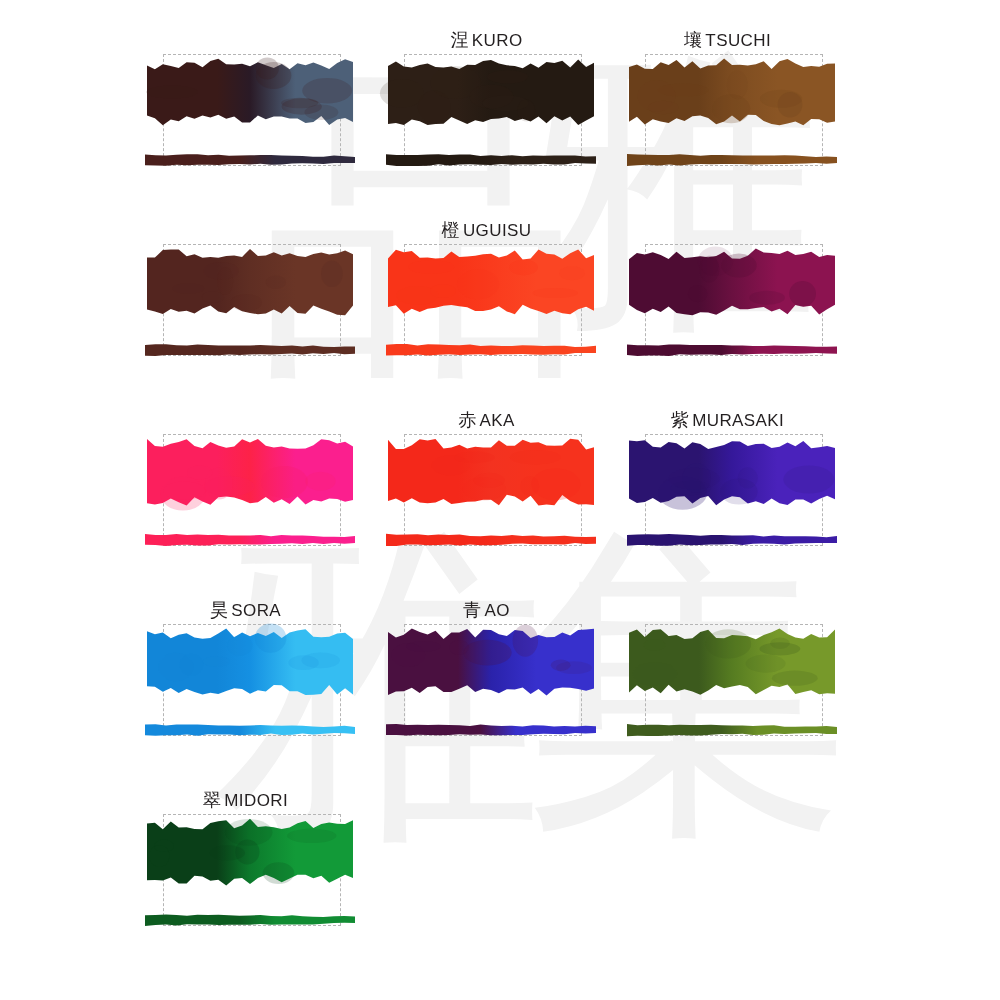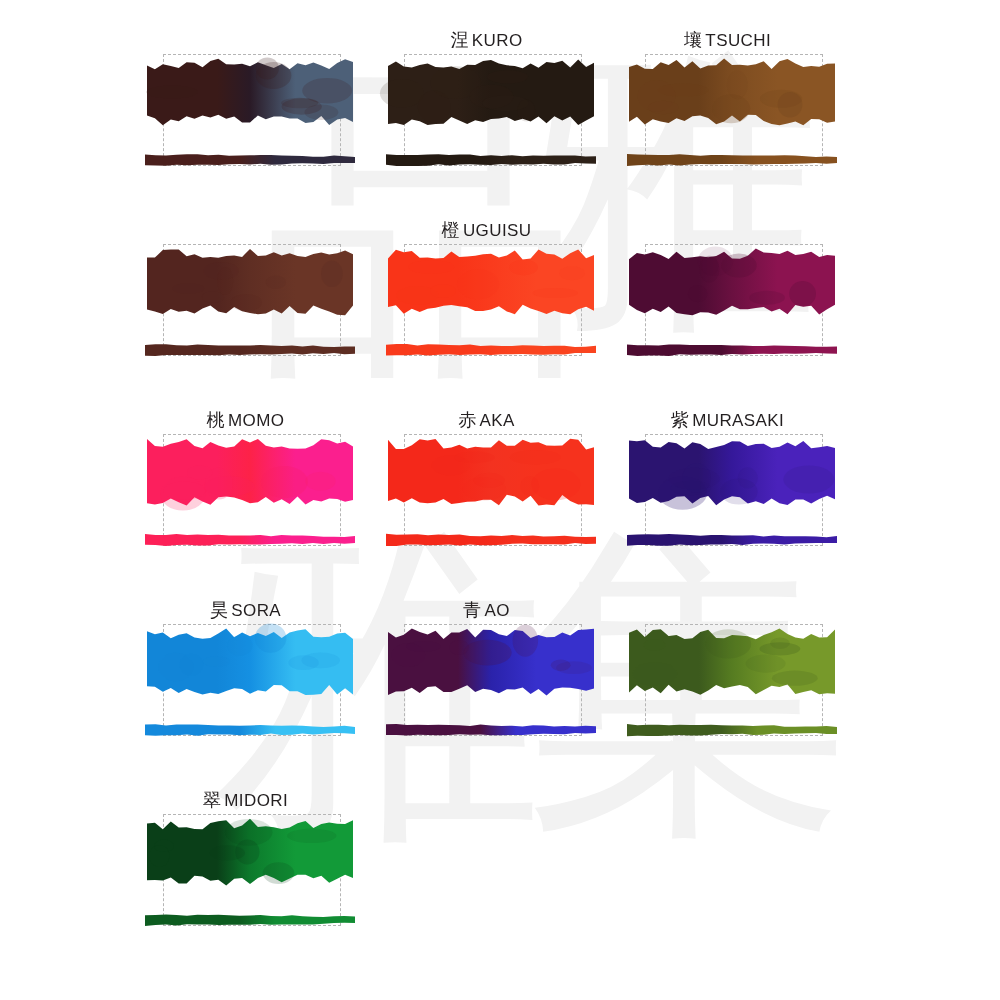--- a/index.html
+++ b/index.html
@@ -291,21 +291,20 @@
             <ellipse cx="131.9" cy="27.5" rx="17.8" ry="12.0" fill="#4e0c33" opacity="0.24"></ellipse>
             <ellipse cx="195.6" cy="55.7" rx="13.4" ry="12.7" fill="#4e0c33" opacity="0.25"></ellipse>
             <ellipse cx="102.4" cy="31.1" rx="10.0" ry="13.3" fill="#4e0c33" opacity="0.26"></ellipse>
             <path d="M20.0,106.4 L30.5,107.3 L41.0,107.2 L51.5,107.5 L62.0,106.6 L72.5,106.5 L83.0,107.1 L93.5,107.0 L104.0,107.0 L114.5,107.1 L125.0,107.4 L135.5,107.6 L146.0,108.1 L156.5,108.0 L167.0,107.5 L177.5,107.8 L188.0,107.9 L198.5,108.3 L209.0,108.8 L219.5,108.8 L230.0,108.6 L230.0,115.8 L219.5,115.4 L209.0,115.0 L198.5,115.4 L188.0,115.7 L177.5,115.6 L167.0,115.9 L156.5,115.8 L146.0,116.1 L135.5,116.5 L125.0,116.0 L114.5,117.1 L104.0,116.5 L93.5,116.5 L83.0,116.8 L72.5,116.2 L62.0,117.9 L51.5,117.6 L41.0,117.6 L30.5,118.0 L20.0,117.1 Z" fill="url(#sg5)"></path>
           </svg>
         </div>
       </div>
     </div>
     <div class="row row2">
       <div class="cell c0">
-        <div class="swatch-label"><span class="kanji">桃</span><span>MOMO</span></div>
         <div class="regbox"></div>
         <div class="ink">
           <svg viewBox="0 0 241 140" width="241" height="140">
             <defs>
               <linearGradient id="wg6" x1="0" y1="0" x2="1" y2="0">
                 <stop offset="0%" stop-color="#fc1f5d"></stop>
                 <stop offset="34%" stop-color="#fc1f5d"></stop>
                 <stop offset="50%" stop-color="#fd2248"></stop>
                 <stop offset="72%" stop-color="#fb1f8e"></stop>
                 <stop offset="100%" stop-color="#fb1f8e"></stop>

